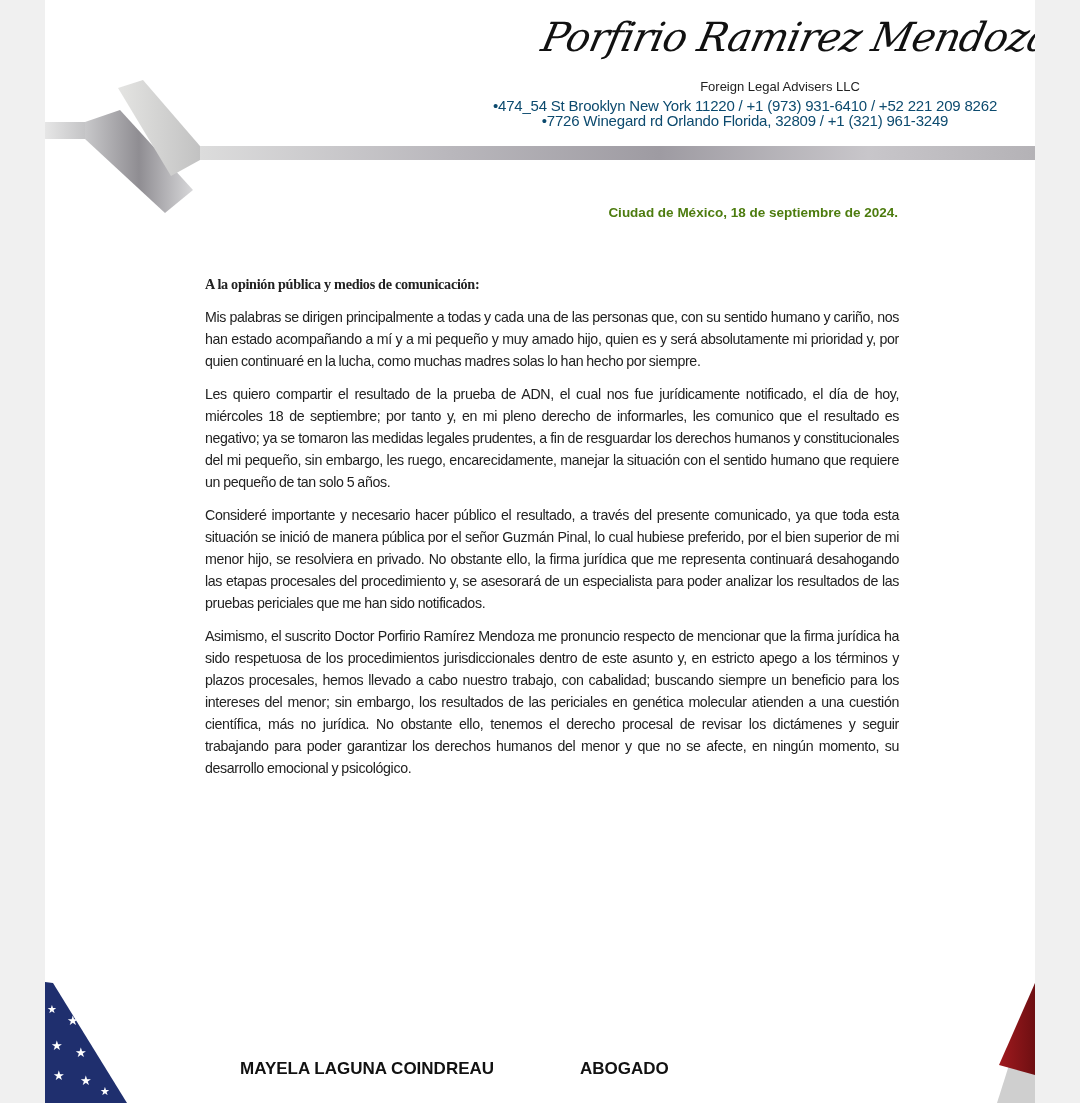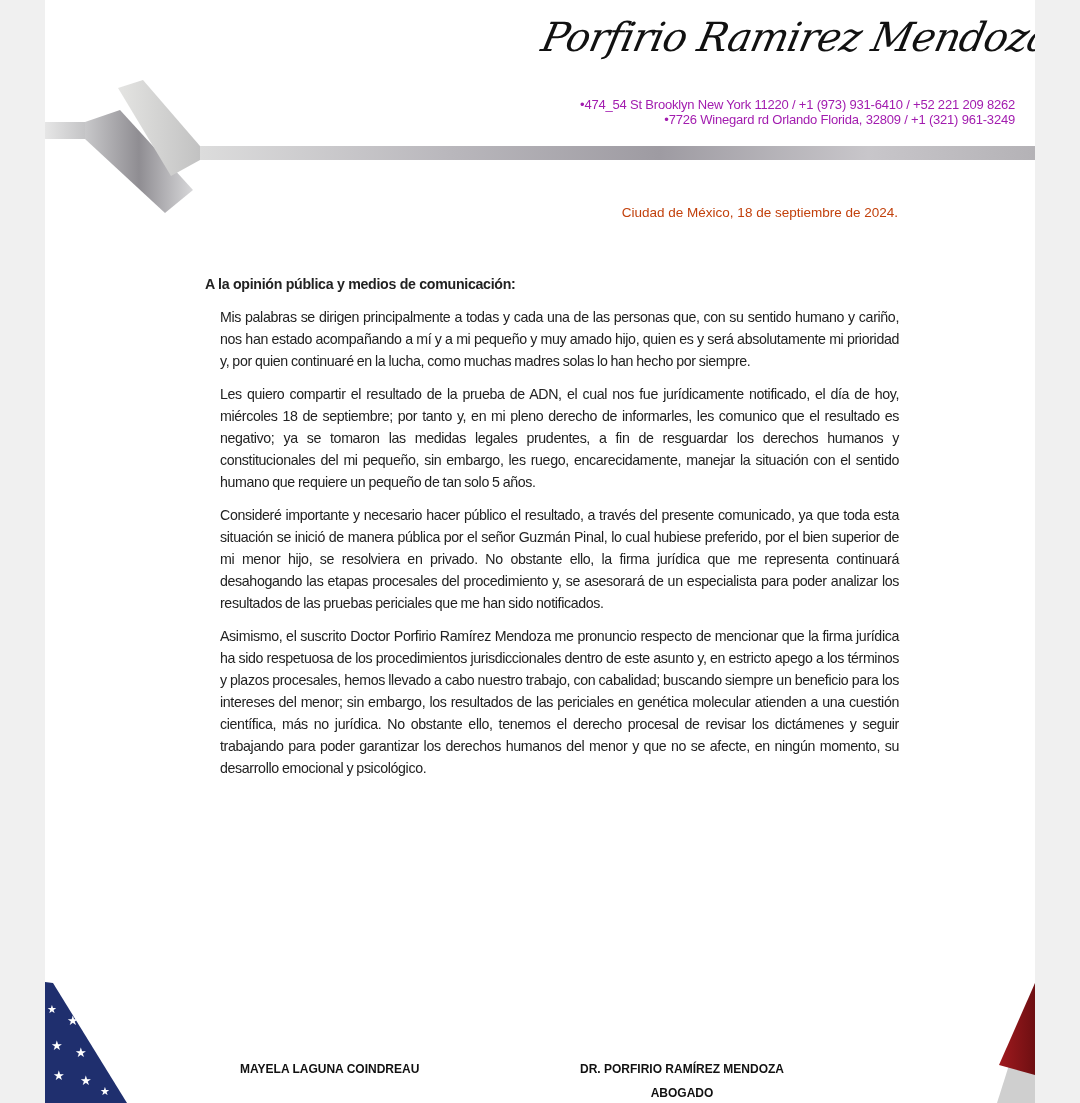--- a/index.html
+++ b/index.html
@@ -19,37 +19,37 @@
     position: absolute; left: 495px; top: 14px; width: 420px; height: 70px;
     font-family: "DejaVu Serif", serif; font-style: italic;
     font-size: 40px; color: #111; letter-spacing: -1px;
     transform: skewX(-12deg); white-space: nowrap;
   }
   .firm-name {
     position: absolute; left: 500px; top: 79px; width: 470px; text-align: center;
     font-size: 13px; color: #222;
   }
   .address {
-    position: absolute; left: 430px; width: 540px; text-align: right;
-    font-size: 13px; color: #a21caf; white-space: nowrap; letter-spacing: -0.2px;
+    position: absolute; left: 430px; width: 540px; text-align: center;
+    font-size: 15px; color: #0c4a6e; white-space: nowrap; letter-spacing: -0.2px;
   }
   .address.a1 { top: 97px; }
   .address.a2 { top: 112px; }
   .date {
     position: absolute; right: 137px; top: 205px;
-    font-weight: normal; font-size: 13.5px; color: #c2410c; white-space: nowrap;
+    font-weight: bold; font-size: 13.5px; color: #4d7c0f; white-space: nowrap;
   }
   .body {
     position: absolute; left: 160px; top: 273px; width: 694px;
     font-size: 14.2px; line-height: 22px; color: #222;
   }
-  .salutation { font-weight: bold; margin: 0 0 11px 0; letter-spacing: -0.3px; }
-  .para { margin: 0 0 11px 15px; text-align: justify; letter-spacing: -0.35px; word-spacing: -0.5px; }
+  .salutation { font-weight: bold; margin: 0 0 11px 0; letter-spacing: -0.3px; font-family: Liberation Serif, serif; }
+  .para { margin: 0 0 11px 0; text-align: justify; letter-spacing: -0.35px; word-spacing: -0.5px; }
   .sig {
-    position: absolute; font-weight: bold; font-size: 12px; color: #111;
+    position: absolute; font-weight: bold; font-size: 17px; color: #111;
     text-align: center; white-space: nowrap; line-height: 24px;
   }
   .sig.left { left: 195px; top: 1057px; }
   .sig.right { left: 535px; top: 1057px; }
 </style>
 </head>
 <body>
 
 <div class="page">
 
@@ -101,33 +101,33 @@
         <text x="2" y="38" font-size="11">★</text>
       </g>
     </g>
     <g>
       <polygon points="990,8 990,128 952,128" fill="#cfcfcf"></polygon>
       <polygon points="990,8 990,100 954,90" fill="url(#redGrad)"></polygon>
     </g>
   </svg>
 
   <div class="signature-logo">Porfirio Ramirez Mendoza</div>
+  <div class="firm-name">Foreign Legal Advisers LLC</div>
   <div class="address a1">•474_54 St Brooklyn New York 11220 / +1 (973) 931-6410 / +52 221 209 8262</div>
   <div class="address a2">•7726 Winegard rd Orlando Florida, 32809 / +1 (321) 961-3249</div>
 
   <div class="date">Ciudad de México, 18 de septiembre  de 2024.</div>
 
   <div class="body">
     <p class="salutation">A la opinión pública y medios de comunicación:</p>
     <p class="para">Mis palabras se dirigen principalmente a todas y cada una de las personas que, con su sentido humano y cariño, nos han estado acompañando a mí y a mi pequeño y muy amado hijo, quien es y será absolutamente mi prioridad y, por quien continuaré en la lucha, como muchas madres solas lo han hecho por siempre.</p>
     <p class="para">Les quiero compartir el resultado de la prueba de ADN, el cual nos fue jurídicamente notificado, el día de hoy, miércoles 18 de septiembre; por tanto y, en mi pleno derecho de informarles, les comunico que el resultado es negativo; ya se tomaron las medidas legales prudentes, a fin de resguardar los derechos humanos y constitucionales del mi pequeño, sin embargo, les ruego, encarecidamente, manejar la situación con el sentido humano que requiere un pequeño de tan solo 5 años.</p>
     <p class="para">Consideré importante y necesario hacer público el resultado, a través del presente comunicado, ya que toda esta situación se inició de manera pública por el señor Guzmán Pinal, lo cual hubiese preferido, por el bien superior de mi menor hijo, se resolviera en privado. No obstante ello, la firma jurídica que me representa continuará desahogando las etapas procesales del procedimiento y, se asesorará de un especialista para poder analizar los resultados de las pruebas periciales que me han sido notificados.</p>
     <p class="para">Asimismo, el suscrito Doctor Porfirio Ramírez Mendoza me pronuncio respecto de mencionar que la firma jurídica ha sido respetuosa de los procedimientos jurisdiccionales dentro de este asunto y, en estricto apego a los términos y plazos procesales, hemos llevado a cabo nuestro trabajo, con cabalidad; buscando siempre un beneficio para los intereses del menor; sin embargo, los resultados de las periciales en genética molecular atienden a una cuestión científica, más no jurídica. No obstante ello, tenemos el derecho procesal de revisar los dictámenes y seguir trabajando para poder garantizar los derechos humanos del menor y que no se afecte, en ningún momento, su desarrollo emocional y psicológico.</p>
   </div>
 
   <div class="sig left">
     <div>MAYELA LAGUNA COINDREAU</div>
   </div>
   <div class="sig right">
-    <div>DR. PORFIRIO RAMÍREZ MENDOZA</div>
     <div>ABOGADO</div>
   </div>
 </div>
 
 </body></html>

